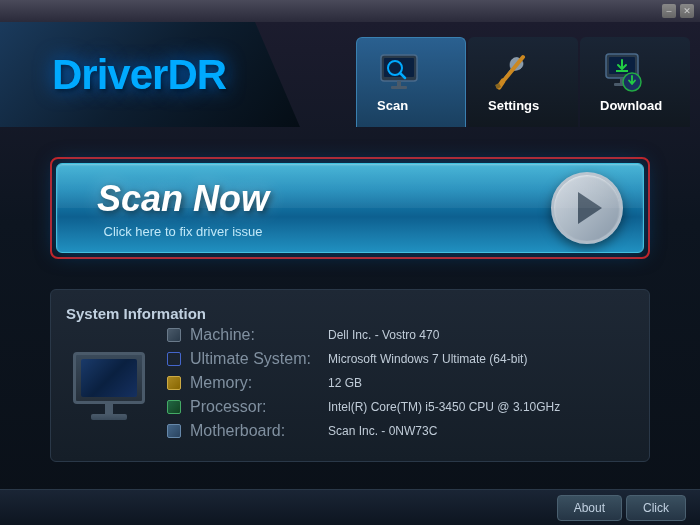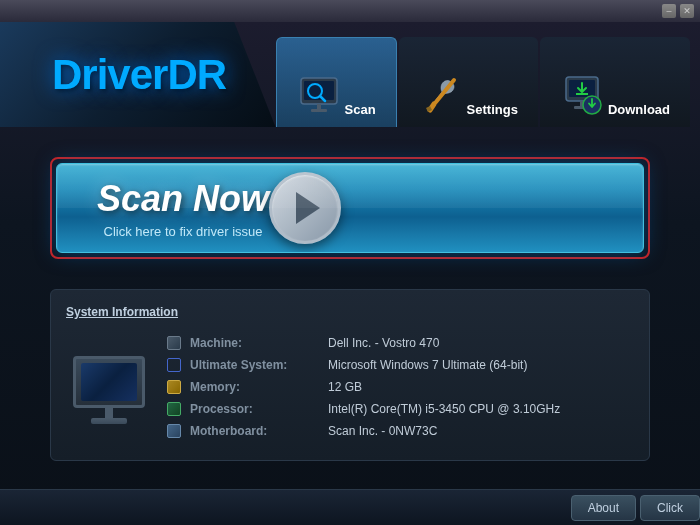--- a/index.html
+++ b/index.html
@@ -84,22 +84,22 @@
       display: flex;
       align-items: flex-end;
       padding-bottom: 0;
       margin-left: auto;
       padding-right: 10px;
       gap: 2px;
     }
 
     .nav-tab {
       display: flex;
-      flex-direction: row;
-      align-items: flex-end;
+      flex-direction: column;
+      align-items: flex-start;
       justify-content: center;
       padding: 8px 20px 10px;
       cursor: pointer;
       border-radius: 6px 6px 0 0;
       min-width: 110px;
       height: 90px;
       position: relative;
       gap: 4px;
     }
 
@@ -156,20 +156,21 @@
       margin-bottom: 30px;
     }
 
     .scan-now-btn {
       width: 100%;
       height: 90px;
       background: linear-gradient(to bottom, #2aa8d0 0%, #1888b8 30%, #0d6090 60%, #1878a8 80%, #2090c0 100%);
       border-radius: 6px;
       display: flex;
       align-items: center;
+      justify-content: space-between;
       padding: 0 20px 0 40px;
       cursor: pointer;
       position: relative;
       overflow: hidden;
       border: 1px solid #40c0e0;
       box-shadow: inset 0 1px 2px rgba(255,255,255,0.3), 0 0 20px rgba(0,100,180,0.5);
     }
 
     .scan-now-btn::before {
       content: '';
@@ -228,25 +229,24 @@
     .system-info {
       background: linear-gradient(to bottom, #1e2835, #151e28);
       border: 1px solid #2a3848;
       border-radius: 6px;
       padding: 15px;
       display: flex;
       gap: 20px;
     }
 
     .sys-info-title {
-      font-size: 12px;
+      font-size: 15px;
       font-weight: bold;
       color: #c0d0e0;
-      margin-bottom: 16px;
-      text-decoration: underline;
+      margin-bottom: 4px;
     }
 
     
     .computer-icon {
       width: 85px;
       flex-shrink: 0;
       display: flex;
       flex-direction: column;
       align-items: center;
       justify-content: center;
@@ -300,24 +300,24 @@
     .info-icon {
       width: 16px;
       height: 16px;
       flex-shrink: 0;
       display: flex;
       align-items: center;
       justify-content: center;
     }
 
     .info-label {
-      font-size: 12px;
+      font-size: 16px;
       color: #8090a0;
       min-width: 130px;
-      font-weight: bold;
+      font-weight: normal;
     }
 
     .info-value {
       font-size: 12px;
       color: #c0ccd8;
     }
 
     
     .sq-icon {
       width: 14px;
@@ -331,21 +331,21 @@
       position: absolute;
       bottom: 0;
       left: 0;
       right: 0;
       height: 36px;
       background: linear-gradient(to bottom, #1a2535, #0d1520);
       border-top: 1px solid #2a3848;
       display: flex;
       align-items: center;
       justify-content: flex-end;
-      padding-right: 0;
+      padding-right: 14px;
       gap: 4px;
     }
 
     .bottom-btn {
       padding: 5px 16px;
       background: linear-gradient(to bottom, #3a5060, #253545);
       border: 1px solid #4a6070;
       border-radius: 4px;
       color: #c0d0e0;
       font-size: 12px;

